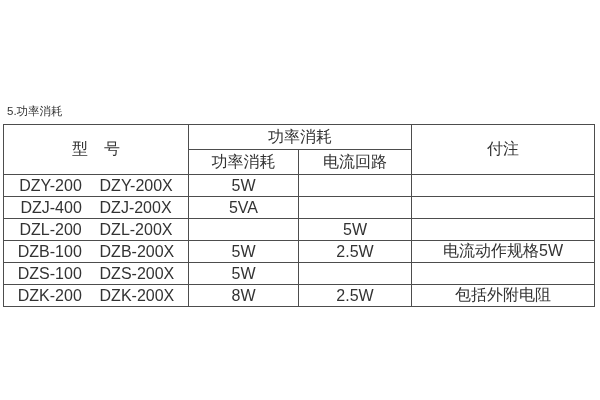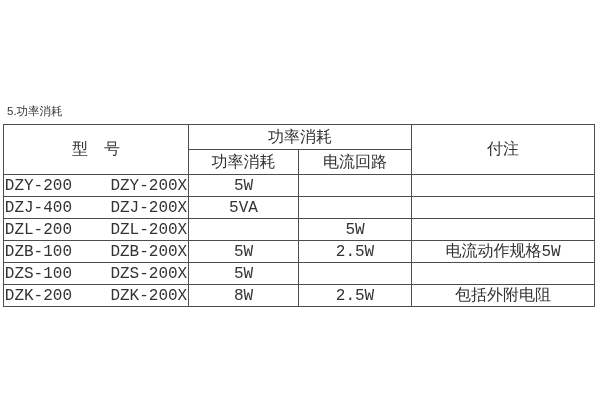--- a/index.html
+++ b/index.html
@@ -39,21 +39,21 @@
     border: 1px solid var(--border);
     text-align: center;
     vertical-align: middle;
     font-size: 16px;
     color: var(--text);
     white-space: pre;
     padding: 0;
     overflow: hidden;
   }
   tr.header-row td { height: 25px; }
-  tr.data-row td { height: 22px; font-family: Liberation Mono, monospace; }
+  tr.data-row td { height: 22px; }
 </style>
 </head>
 <body>
 
 <div class="screen">
 
   <div class="section-title">5.功率消耗</div>
 
   <table class="spec-table">
     <colgroup>

